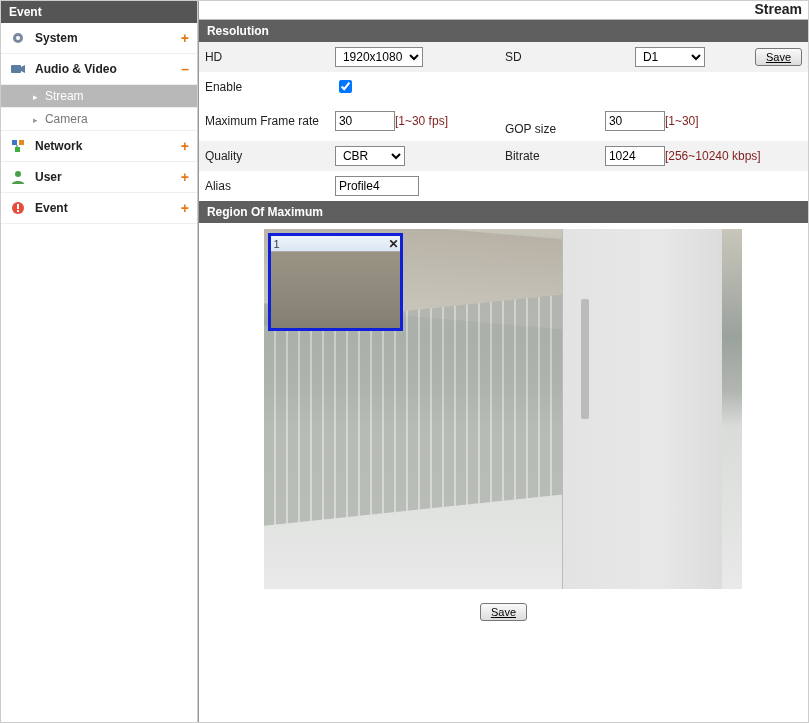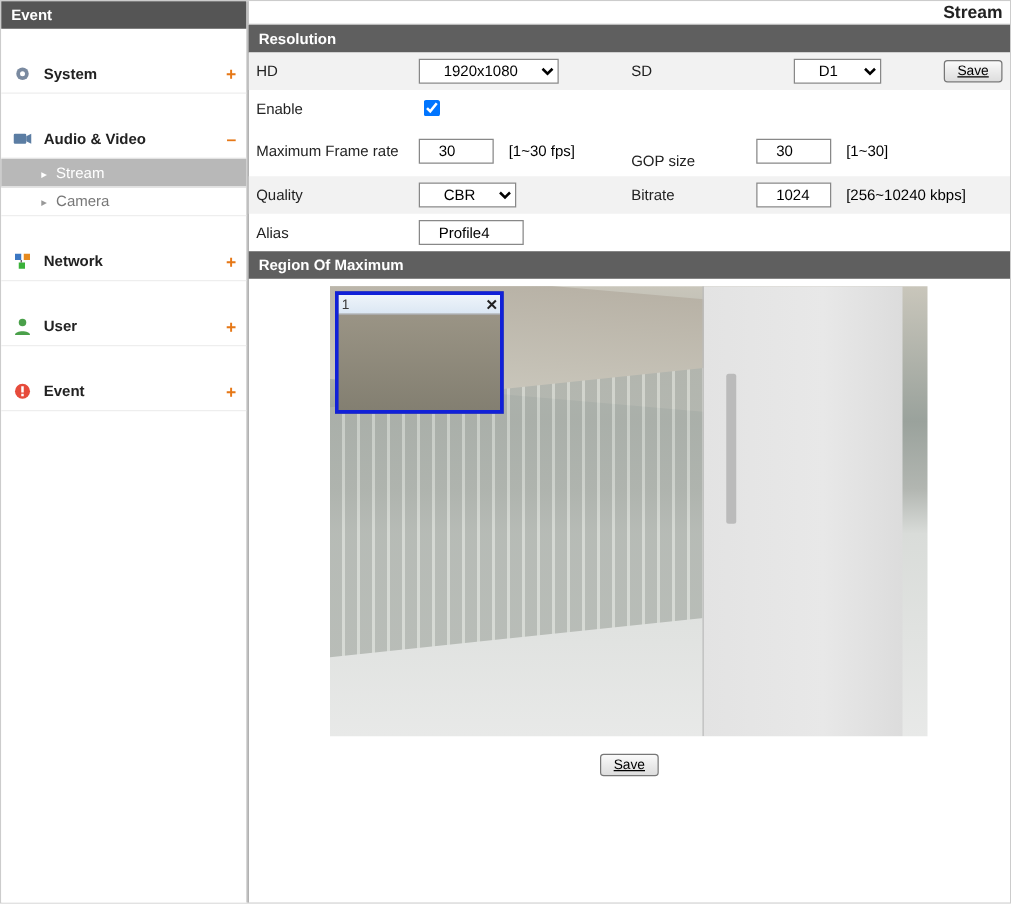--- a/index.html
+++ b/index.html
@@ -1,40 +1,40 @@
 <!DOCTYPE html>
 <html><head>
 <meta charset="utf-8">
 <style>
   * { box-sizing: border-box; }
   body { margin:0; font-family: Arial, sans-serif; font-size:12px; color:#222; background:#fff; }
   .wrapper { width:809px; height:723px; display:flex; border:1px solid #ccc; }
   
   .sidebar { width:197px; background:#fff; border-right:1px solid #ccc; }
   .menu-header { background:#555; color:#fff; font-weight:bold; padding:4px 8px; font-size:12px; }
-  .nav-item { display:flex; align-items:center; padding:6px 8px; border-bottom:1px solid #eee; cursor:pointer;margin-top:21px; }
+  .nav-item { display:flex; align-items:center; padding:6px 8px; border-bottom:1px solid #eee; cursor:pointer; }
   .nav-item .icon { width:18px; height:18px; margin-right:8px; display:flex; align-items:center; justify-content:center; }
   .nav-item .label { flex:1; font-weight:bold; }
   .nav-item .toggle { color:#e67817; font-weight:bold; font-size:14px; }
   .nav-sub { padding:4px 8px 4px 32px; border-bottom:1px solid #eee; color:#777; cursor:pointer; }
   .nav-sub.active { background:#b8b8b8; color:#fff; }
   .nav-sub .arrow { color:#999; margin-right:4px; font-size:9px; }
   .nav-sub.active .arrow { color:#fff; }
   
   .content { flex:1; border-left:1px solid #999; display:flex; flex-direction:column; }
   .title-bar { background:#fff; border-bottom:1px solid #bbb; text-align:right; font-weight:bold; font-size:14px; padding:0 6px 2px 0; }
   .section-header { background:#5f5f5f; color:#fff; font-weight:bold; padding:4px 8px; }
   .section-header.with-select { display:flex; align-items:center; }
   .section-header.with-select select { margin-left:auto; margin-left:130px; }
   .row { display:flex; align-items:center; padding:5px 6px; }
   .row.alt { background:#f2f2f2; }
   .row .cell-label { width:130px; }
   .row .cell-field { width:170px; display:flex; align-items:center; }
-  .row .cell-field .hint { margin-left:12px; color:#000000; }
-  select, input[type=text] { font-size:12px; padding:1px 15px; border:1px solid #888; background:#fff; height:20px; }
+  .row .cell-field .hint { margin-left:0; color:#7f1d1d; }
+  select, input[type=text] { font-size:12px; padding:1px 3px; border:1px solid #888; background:#fff; height:20px; }
   select { min-width:70px; }
   input[type=text]{ width:60px; }
   input.alias { width:84px; }
   .save-btn { border:1px solid #777; background:linear-gradient(#fafafa,#ddd); padding:2px 10px; border-radius:3px; cursor:pointer; text-decoration:underline; font-size:11px; }
   .save-row { text-align:center; padding:14px 0; }
   
   .roi-container { margin:6px auto 0 auto; width:478px; height:360px; position:relative; background:linear-gradient(180deg,#c9c6bb 0%,#9aa29c 30%,#b2b6b1 45%,#d9dcd9 55%,#e8e9e8 100%); overflow:hidden; }
   
   .roi-container .door { position:absolute; right:20px; top:0; width:160px; height:360px; background:linear-gradient(90deg,#e3e3e3 0%,#e8e8e8 60%,#dcdcdc 100%); border-left:1px solid #bbb; }
   .roi-container .door:before { content:""; position:absolute; left:18px; top:70px; width:8px; height:120px; background:#bbb; border-radius:2px; }

